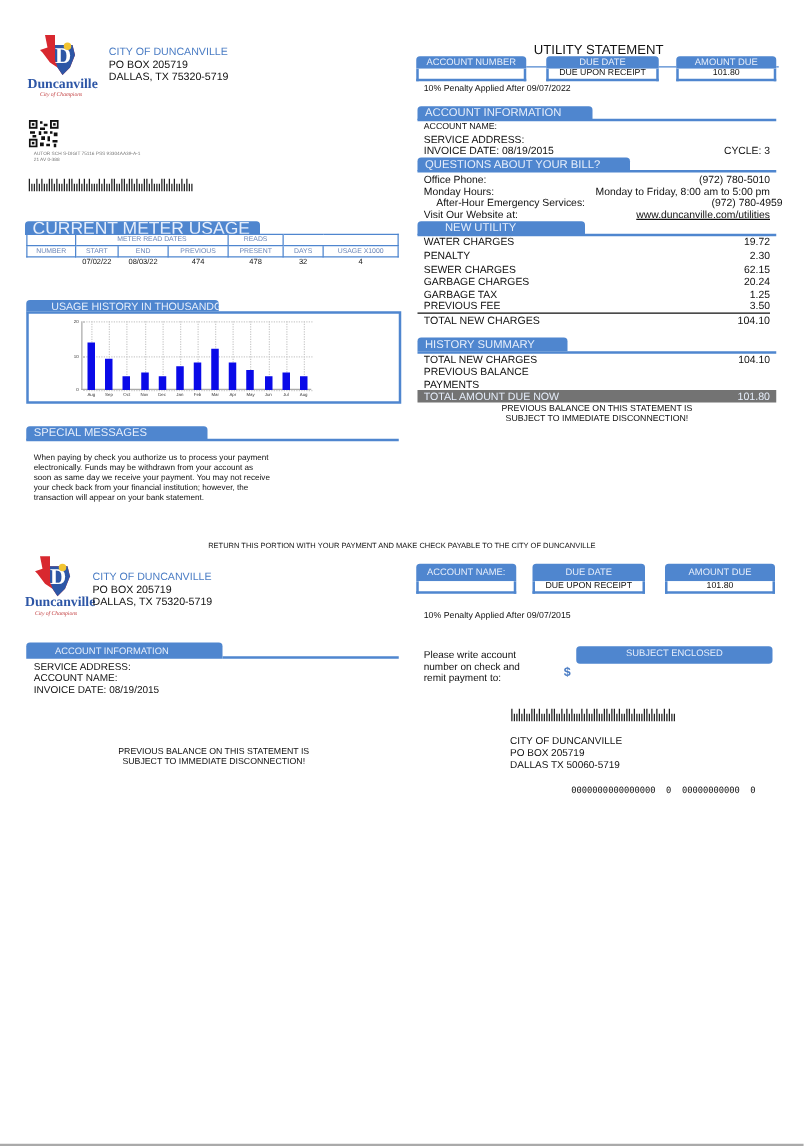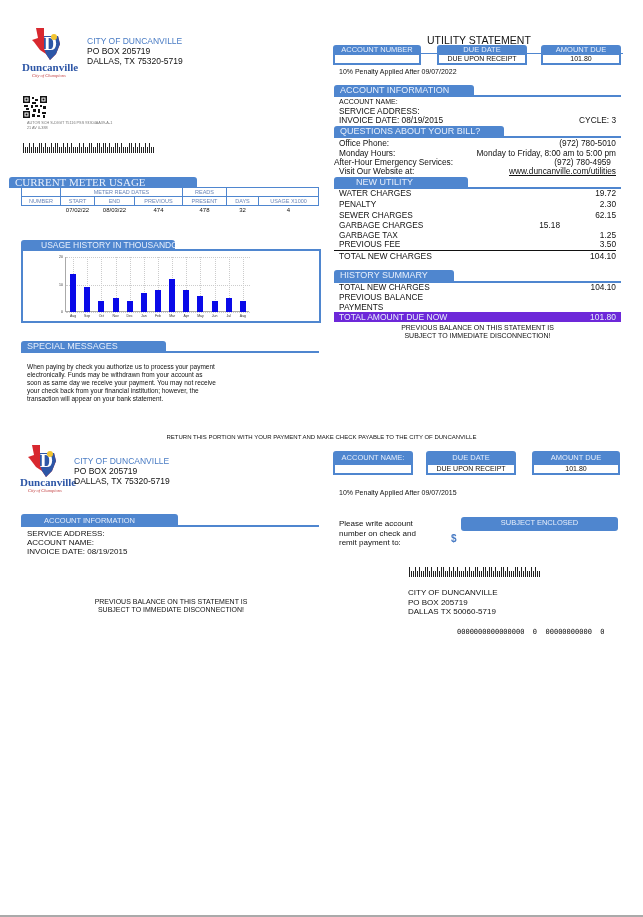--- a/index.html
+++ b/index.html
@@ -174,21 +174,21 @@
 <div class="tabhdr" style="left:334px;top:126px;width:170px;font-size:9px;">QUESTIONS ABOUT YOUR BILL?</div>
 <div class="rule" style="left:334px;top:136px;width:287px;"></div>
 <div class="row" style="left:339px;top:139px;width:277px;">
   <span>Office Phone:</span>
   <span>(972) 780-5010</span>
 </div>
 <div class="row" style="left:339px;top:149px;width:277px;">
   <span>Monday Hours:</span>
   <span>Monday to Friday, 8:00 am to 5:00 pm</span>
 </div>
-<div class="row" style="left:334px;top:158px;width:277px;">
+<div class="row" style="left:349px;top:158px;width:277px;">
   <span>After-Hour Emergency Services:</span>
   <span>(972) 780-4959</span>
 </div>
 <div class="row" style="left:339px;top:167px;width:277px;">
   <span>Visit Our Website at:</span>
   <span style="text-decoration:underline;">www.duncanville.com/utilities</span>
 </div>
 
 <div class="tabhdr" style="left:334px;top:177px;width:134px;padding-left:22px;font-size:9px;">NEW UTILITY</div>
 <div class="rule" style="left:334px;top:187px;width:287px;"></div>
@@ -197,23 +197,23 @@
   <span>19.72</span>
 </div>
 <div class="row" style="left:339px;top:200px;width:277px;">
   <span>PENALTY</span>
   <span>2.30</span>
 </div>
 <div class="row" style="left:339px;top:211px;width:277px;">
   <span>SEWER CHARGES</span>
   <span>62.15</span>
 </div>
-<div class="row" style="left:339px;top:221px;width:221px;">
+<div class="row" style="left:339px;top:221px;width:277px;">
   <span>GARBAGE CHARGES</span>
-  <span>15.18</span>
+  <span>20.24</span>
 </div>
 <div class="row" style="left:339px;top:231px;width:277px;">
   <span>GARBAGE TAX</span>
   <span>1.25</span>
 </div>
 <div class="row" style="left:339px;top:240px;width:277px;">
   <span>PREVIOUS FEE</span>
   <span>3.50</span>
 </div>
 <div class="abs" style="left:334px;top:250px;width:282px;height:1px;background:#111;"></div>
@@ -229,30 +229,30 @@
   <span>104.10</span>
 </div>
 <div class="row" style="left:339px;top:293px;width:277px;">
   <span>PREVIOUS BALANCE</span>
   <span></span>
 </div>
 <div class="row" style="left:339px;top:303px;width:277px;">
   <span>PAYMENTS</span>
   <span></span>
 </div>
-<div class="row" style="left:334px;top:312px;width:287px;height:10px;background:#6d28d9;color:#e6eefb;padding:0 5px;font-size:8.5px;line-height:10px;">
+<div class="row" style="left:334px;top:312px;width:287px;height:10px;background:#737373;color:#e6eefb;padding:0 5px;font-size:8.5px;line-height:10px;">
   <span>TOTAL AMOUNT DUE NOW</span>
   <span>101.80</span>
 </div>
 <div class="abs center" style="left:334px;top:324px;width:287px;font-size:7px;line-height:8px;">
   <div>PREVIOUS BALANCE ON THIS STATEMENT IS</div>
   <div>SUBJECT TO IMMEDIATE DISCONNECTION!</div>
 </div>
 
-<div class="tabhdr" style="left:9px;top:177px;width:188px;font-size:11px;font-family:Liberation Serif, serif;">CURRENT METER USAGE</div>
+<div class="tabhdr" style="left:20px;top:177px;width:188px;font-size:14px;">CURRENT METER USAGE</div>
 <table class="meter" style="left:21px;top:187px;width:298px;">
   <tbody>
       <tr>
     <td style="width:39px;"></td>
     <td colspan="3">METER READ DATES</td>
     <td colspan="1" style="border-right:none;">READS</td>
     <td colspan="2"></td>
   </tr>
   <tr>
     <td>NUMBER</td>

